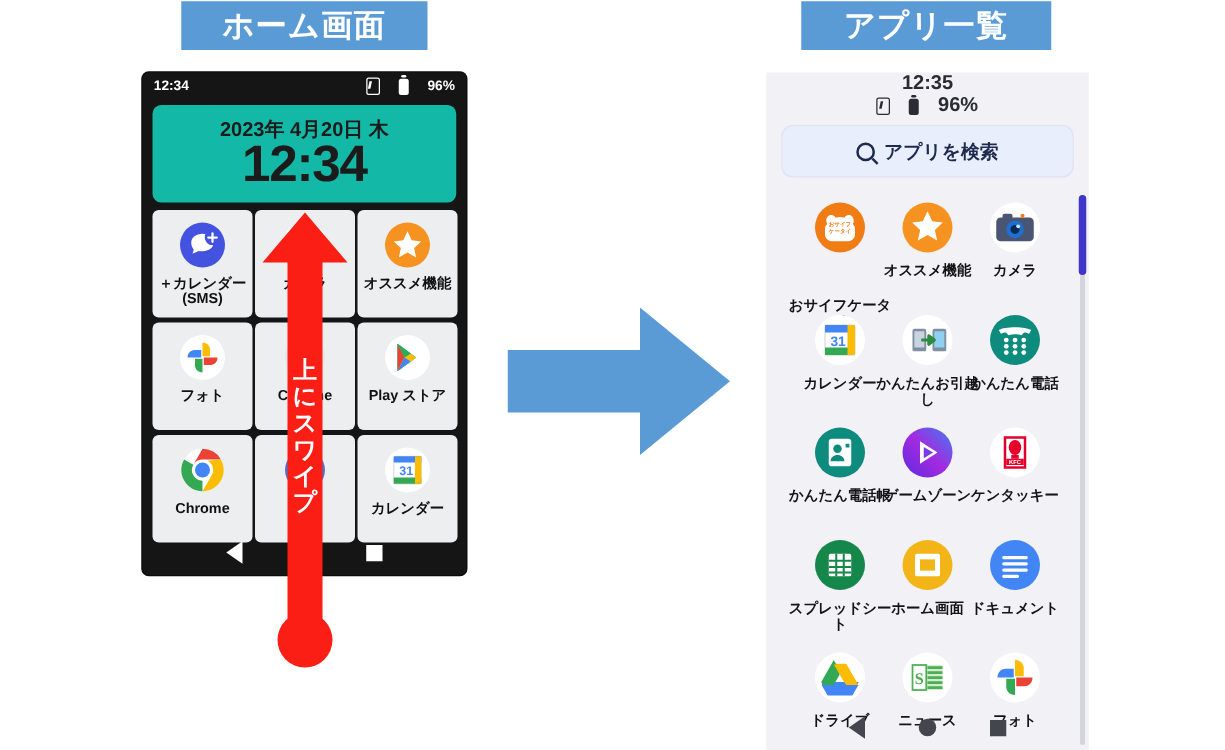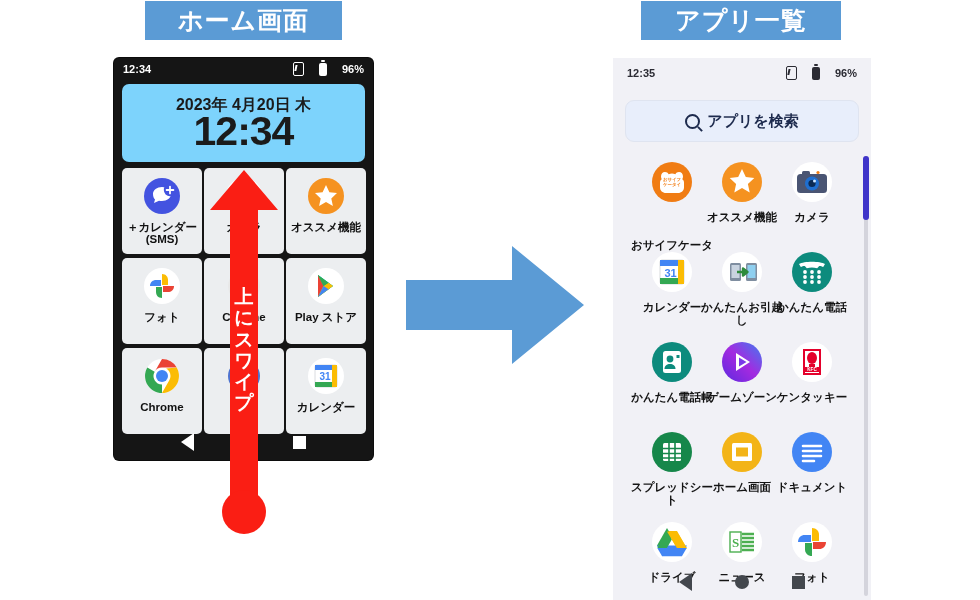--- a/index.html
+++ b/index.html
@@ -32,21 +32,21 @@
   }
   .sb-right{display:flex;align-items:center;gap:15px;}
   .vib-ico{display:inline-block;width:9px;height:12px;border:1.6px solid #fff;border-radius:2px;position:relative;}
   .vib-ico:after{content:"";position:absolute;left:1.4px;top:2px;width:2.4px;height:5.5px;background:#fff;transform:skewX(-12deg);}
   .batt-ico{display:inline-block;width:8px;height:13px;background:#fff;border-radius:2px;position:relative;}
   .batt-ico:before{content:"";position:absolute;left:2px;top:-2.5px;width:4px;height:2px;background:#fff;border-radius:1px;}
 
   
   .clock-widget{
     position:absolute;left:8px;top:26px;width:243px;height:78px;
-    background:#7dd3fc;border-radius:7px;
+    background:#14b8a6;border-radius:7px;
     display:flex;flex-direction:column;align-items:center;justify-content:center;
     color:#1b1b1b;
   }
   .clock-date{font-size:16px;font-weight:bold;letter-spacing:0px;line-height:1;margin-top:2px;}
   .clock-time{font-size:41px;font-weight:bold;line-height:0.94;margin-top:-1px;letter-spacing:-1px;}
 
   
   .tile{
     position:absolute;width:80px;height:86px;background:#eceef0;border-radius:5px;
     display:flex;flex-direction:column;align-items:center;justify-content:flex-start;
@@ -94,22 +94,22 @@
   
   #flow-arrow{position:absolute;left:406px;top:246px;width:178px;height:118px;}
 
   
   #phone-apps{
     position:absolute;left:613px;top:58px;width:258px;height:542px;
     background:#f1f1f6;overflow:hidden;
   }
   #phone-apps .statusbar2{
     position:absolute;left:0;top:0;width:258px;height:30px;color:#2b2b33;
-    font-size:11px;font-weight:bold;display:flex;align-items:center;justify-content:space-between;
-    padding:0 14px;box-sizing:border-box;
+    font-size:16px;font-weight:bold;display:flex;align-items:center;justify-content:space-between;
+    padding:0 14px;box-sizing:border-box;flex-direction:column;
   }
   .vib-ico-d{display:inline-block;width:9px;height:12px;border:1.6px solid #2b2b33;border-radius:2px;position:relative;}
   .vib-ico-d:after{content:"";position:absolute;left:1.4px;top:2px;width:2.4px;height:5.5px;background:#2b2b33;transform:skewX(-12deg);}
   .batt-ico-d{display:inline-block;width:8px;height:13px;background:#2b2b33;border-radius:2px;position:relative;}
   .batt-ico-d:before{content:"";position:absolute;left:2px;top:-2.5px;width:4px;height:2px;background:#2b2b33;border-radius:1px;}
 
   .search-box{
     position:absolute;left:12px;top:42px;width:234px;height:42px;
     background:#e8eefb;border:1px solid #dfe4f0;border-radius:9px;
     display:flex;align-items:center;justify-content:center;gap:7px;

